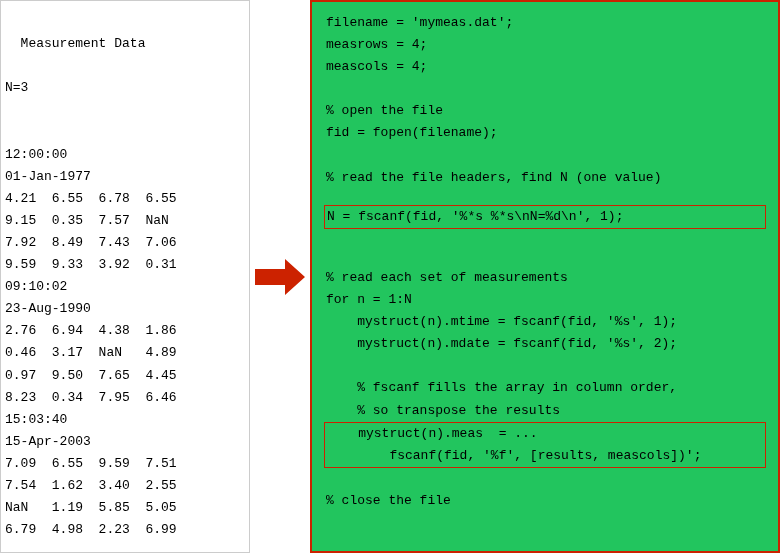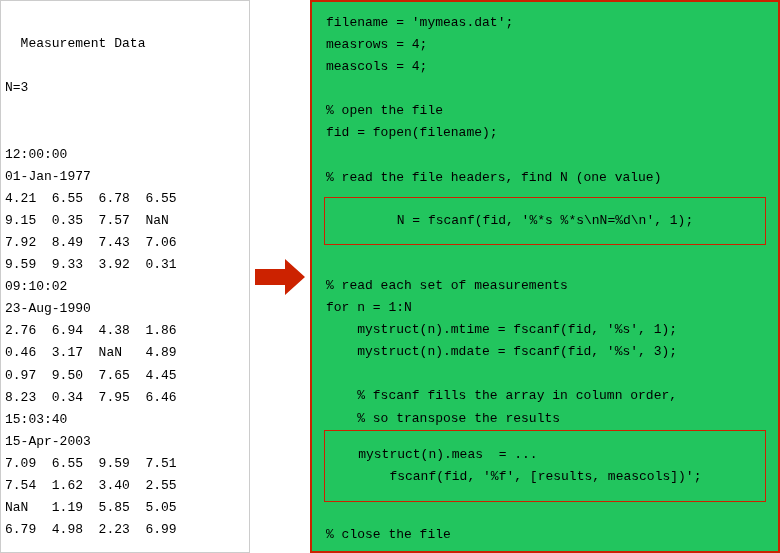--- a/index.html
+++ b/index.html
@@ -51,23 +51,22 @@
     }
 
     .code-line {
       white-space: pre;
       display: block;
     }
 
     .code-block-highlight {
       border: 1.5px solid #cc2200;
       display: block;
-      padding: 12px 2px;
-      margin: 8px -2px;
-      text-align: center;
+      padding: 0 2px;
+      margin: 16px -2px;
     }
 
     .blank {
       display: block;
       height: 1.7em;
     }
   </style>
 </head>
 <body>
 
@@ -110,23 +109,23 @@
   <span class="blank"></span>
   <span class="code-line">% open the file</span>
   <span class="code-line">fid = fopen(filename);</span>
   <span class="blank"></span>
   <span class="code-line">% read the file headers, find N (one value)</span>
   <span class="code-block-highlight">N = fscanf(fid, '%*s %*s\nN=%d\n', 1);</span>
   <span class="blank"></span>
   <span class="code-line">% read each set of measurements</span>
   <span class="code-line">for n = 1:N</span>
   <span class="code-line">    mystruct(n).mtime = fscanf(fid, '%s', 1);</span>
-  <span class="code-line">    mystruct(n).mdate = fscanf(fid, '%s', 3);</span>
+  <span class="code-line">    mystruct(n).mdate = fscanf(fid, '%s', 2);</span>
   <span class="blank"></span>
   <span class="code-line">    % fscanf fills the array in column order,</span>
   <span class="code-line">    % so transpose the results</span>
-  <span style="border: 1.5px solid #cc2200; display: block; padding: 13px 2px; margin: 0 -2px;">
+  <span style="border: 1.5px solid #cc2200; display: block; padding: 0 2px; margin: 0 -2px;">
     <span class="code-line">    mystruct(n).meas  = ...</span>
     <span class="code-line">        fscanf(fid, '%f', [results, meascols])';</span>
   </span>
   <span class="blank"></span>
   <span class="code-line">% close the file</span>
 </div>
 
 </body></html>

